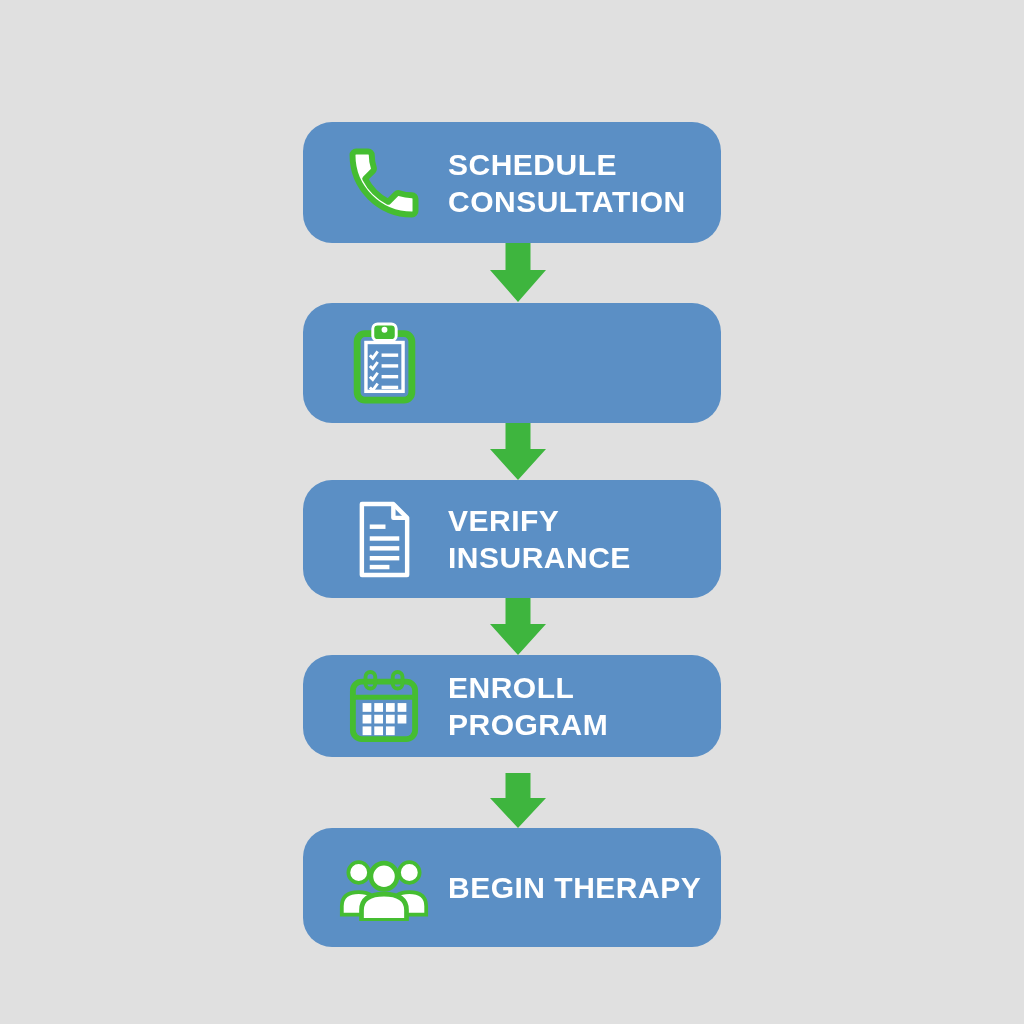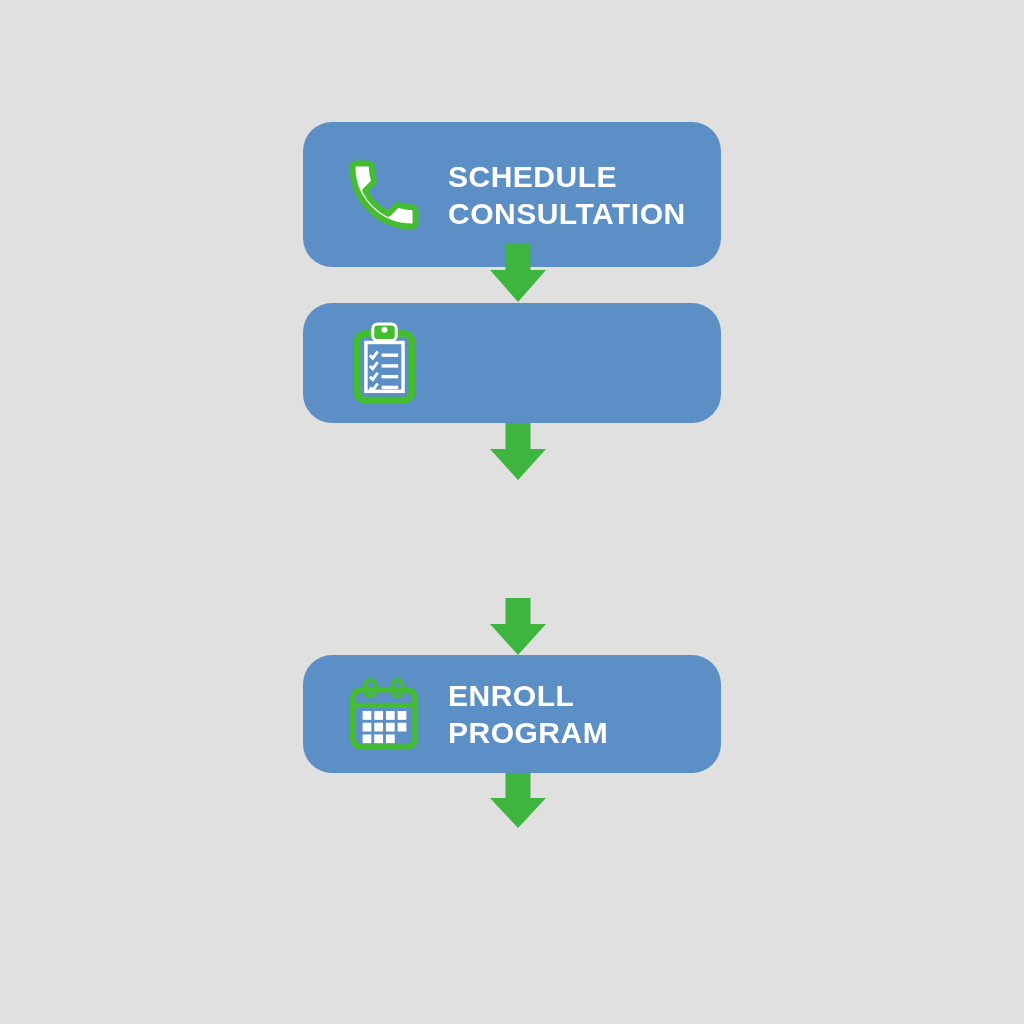--- a/index.html
+++ b/index.html
@@ -62,21 +62,21 @@
     stroke-linejoin: round;
   }
   .person { fill: #ffffff; stroke: var(--green-icon); }
   .clip-top { fill: var(--green-icon); stroke: #ffffff; stroke-width: 3; }
 </style>
 </head>
 <body>
 
 <div class="stage">
 
-  <div class="step" style="top:122px;height:145px">
+  <div class="step" style="top:122px;height:121px">
     <span class="icon-wrap">
       <svg width="88" height="84" viewBox="0 0 24 24">
         <path class="phone-path" d="M6.62 10.79c1.44 2.83 3.76 5.14 6.59 6.59l2.2-2.2c.27-.27.67-.36 1.02-.24 1.12.37 2.33.57 3.57.57.55 0 1 .45 1 1V20c0 .55-.45 1-1 1-9.39 0-17-7.61-17-17 0-.55.45-1 1-1h3.5c.55 0 1 .45 1 1 0 1.25.2 2.45.57 3.57.11.35.03.74-.25 1.02l-2.2 2.2z"></path>
       </svg>
     </span>
     <span class="step-label">SCHEDULE
 CONSULTATION</span>
   </div>
 
   <div class="arrow" style="top:243px;height:59px">
@@ -103,28 +103,42 @@
       </svg>
     </span>
   </div>
 
   <div class="arrow" style="top:423px;height:57px">
     <svg viewBox="0 0 56 57" preserveAspectRatio="none">
         <polygon class="arrow-fill" points="15.5,0 40.5,0 40.5,26 56,26 28,57 0,26 15.5,26"></polygon>
       </svg>
   </div>
 
+  <div class="step" style="top:480px;height:118px">
+    <span class="icon-wrap">
+      <svg width="63" height="81" viewBox="0 0 64 82">
+        <path class="ic-ws" d="M9 5 H41 L55 19 V77 H9 Z" stroke-width="4.5" stroke-linejoin="round"></path>
+        <path class="ic-ws" d="M41 5 V19 H55" stroke-width="4.5" stroke-linejoin="round"></path>
+        <line class="ic-ws" x1="17" y1="28" x2="33" y2="28" stroke-width="4.5"></line>
+        <line class="ic-ws" x1="17" y1="40" x2="47" y2="40" stroke-width="4.5"></line>
+        <line class="ic-ws" x1="17" y1="50" x2="47" y2="50" stroke-width="4.5"></line>
+        <line class="ic-ws" x1="17" y1="60" x2="47" y2="60" stroke-width="4.5"></line>
+        <line class="ic-ws" x1="17" y1="69" x2="37" y2="69" stroke-width="4.5"></line>
+      </svg>
+    </span>
+    <span class="step-label">VERIFY INSURANCE</span>
+  </div>
 
   <div class="arrow" style="top:598px;height:57px">
     <svg viewBox="0 0 56 57" preserveAspectRatio="none">
         <polygon class="arrow-fill" points="15.5,0 40.5,0 40.5,26 56,26 28,57 0,26 15.5,26"></polygon>
       </svg>
   </div>
 
-  <div class="step" style="top:655px;height:118px">
+  <div class="step" style="top:655px;height:102px">
     <span class="icon-wrap">
       <svg width="70" height="74" viewBox="0 0 72 76">
         <rect class="ic-gs" x="4" y="13" width="64" height="59" rx="9" stroke-width="6"></rect>
         <line class="ic-gs" x1="5" y1="29" x2="67" y2="29" stroke-width="5"></line>
         <rect class="ic-gs" x="17" y="3" width="10" height="17" rx="5" stroke-width="4"></rect>
         <rect class="ic-gs" x="45" y="3" width="10" height="17" rx="5" stroke-width="4"></rect>
         <rect class="ic-wf" x="14" y="35" width="9" height="9"></rect>
         <rect class="ic-wf" x="26" y="35" width="9" height="9"></rect>
         <rect class="ic-wf" x="38" y="35" width="9" height="9"></rect>
         <rect class="ic-wf" x="50" y="35" width="9" height="9"></rect>
@@ -139,14 +153,27 @@
     </span>
     <span class="step-label">ENROLL PROGRAM</span>
   </div>
 
   <div class="arrow" style="top:773px;height:55px">
     <svg viewBox="0 0 56 57" preserveAspectRatio="none">
         <polygon class="arrow-fill" points="15.5,0 40.5,0 40.5,26 56,26 28,57 0,26 15.5,26"></polygon>
       </svg>
   </div>
 
+  <div class="step" style="top:828px;height:119px">
+    <span class="icon-wrap">
+      <svg width="92" height="67" viewBox="0 0 96 70">
+        <circle class="person" cx="21" cy="19" r="11" stroke-width="4"></circle>
+        <path class="person" d="M3 64 V55 Q3 40 21 40 Q39 40 39 55 V64 Z" stroke-width="4"></path>
+        <circle class="person" cx="75" cy="19" r="11" stroke-width="4"></circle>
+        <path class="person" d="M57 64 V55 Q57 40 75 40 Q93 40 93 55 V64 Z" stroke-width="4"></path>
+        <circle class="person" cx="48" cy="23" r="14" stroke-width="5"></circle>
+        <path class="person" d="M24 70 V59 Q24 42 48 42 Q72 42 72 59 V70 Z" stroke-width="5"></path>
+      </svg>
+    </span>
+    <span class="step-label">BEGIN THERAPY</span>
+  </div>
 
 </div>
 
 </body></html>

